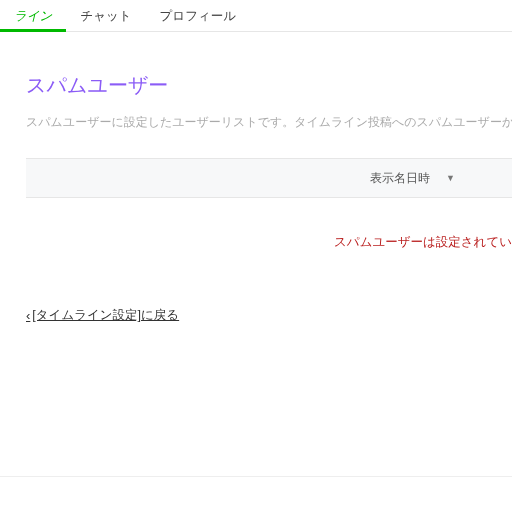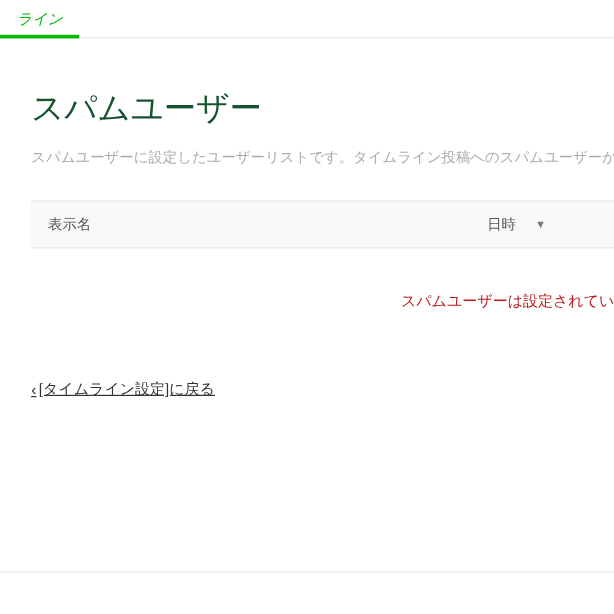--- a/index.html
+++ b/index.html
@@ -30,22 +30,22 @@
 .tab.active {
   color: #00b900;
   border-bottom: 3px solid #00b900;
   font-weight: 500;
   font-style: italic;
 }
 .content {
   padding: 40px 0 0 26px;
 }
 .page-title {
-  font-size: 27px;
-  color: #14532d;
+  font-size: 20px;
+  color: #8b5cf6;
   font-weight: 400;
   margin-bottom: 14px;
 }
 .page-desc {
   font-size: 12px;
   color: #aaa;
   line-height: 1.6;
   margin-bottom: 26px;
   white-space: nowrap;
 }
@@ -56,20 +56,21 @@
   height: 40px;
   display: flex;
   align-items: center;
   font-size: 12px;
   color: #555;
 }
 .th-name {
   flex: 0 0 auto;
   padding-left: 14px;
   width: 380px;
+  text-align: right;
 }
 .th-date {
   flex: 0 0 auto;
   display: flex;
   align-items: center;
   gap: 16px;
   cursor: pointer;
 }
 .sort-icon {
   font-size: 9px;
@@ -103,20 +104,22 @@
   left: 0;
   right: 0;
   border-top: 1px solid #eee;
 }
 </style>
 </head>
 <body>
 
 <div class="tabs">
   <div class="tab active">ライン</div>
+  <div class="tab">チャット</div>
+  <div class="tab">プロフィール</div>
 </div>
 
 <div class="content">
   <h1 class="page-title">スパムユーザー</h1>
   <p class="page-desc">スパムユーザーに設定したユーザーリストです。タイムライン投稿へのスパムユーザーからのコメントは、すべて</p>
 
   <div class="table-header">
     <div class="th-name">表示名</div>
     <div class="th-date">
       <span>日時</span>

